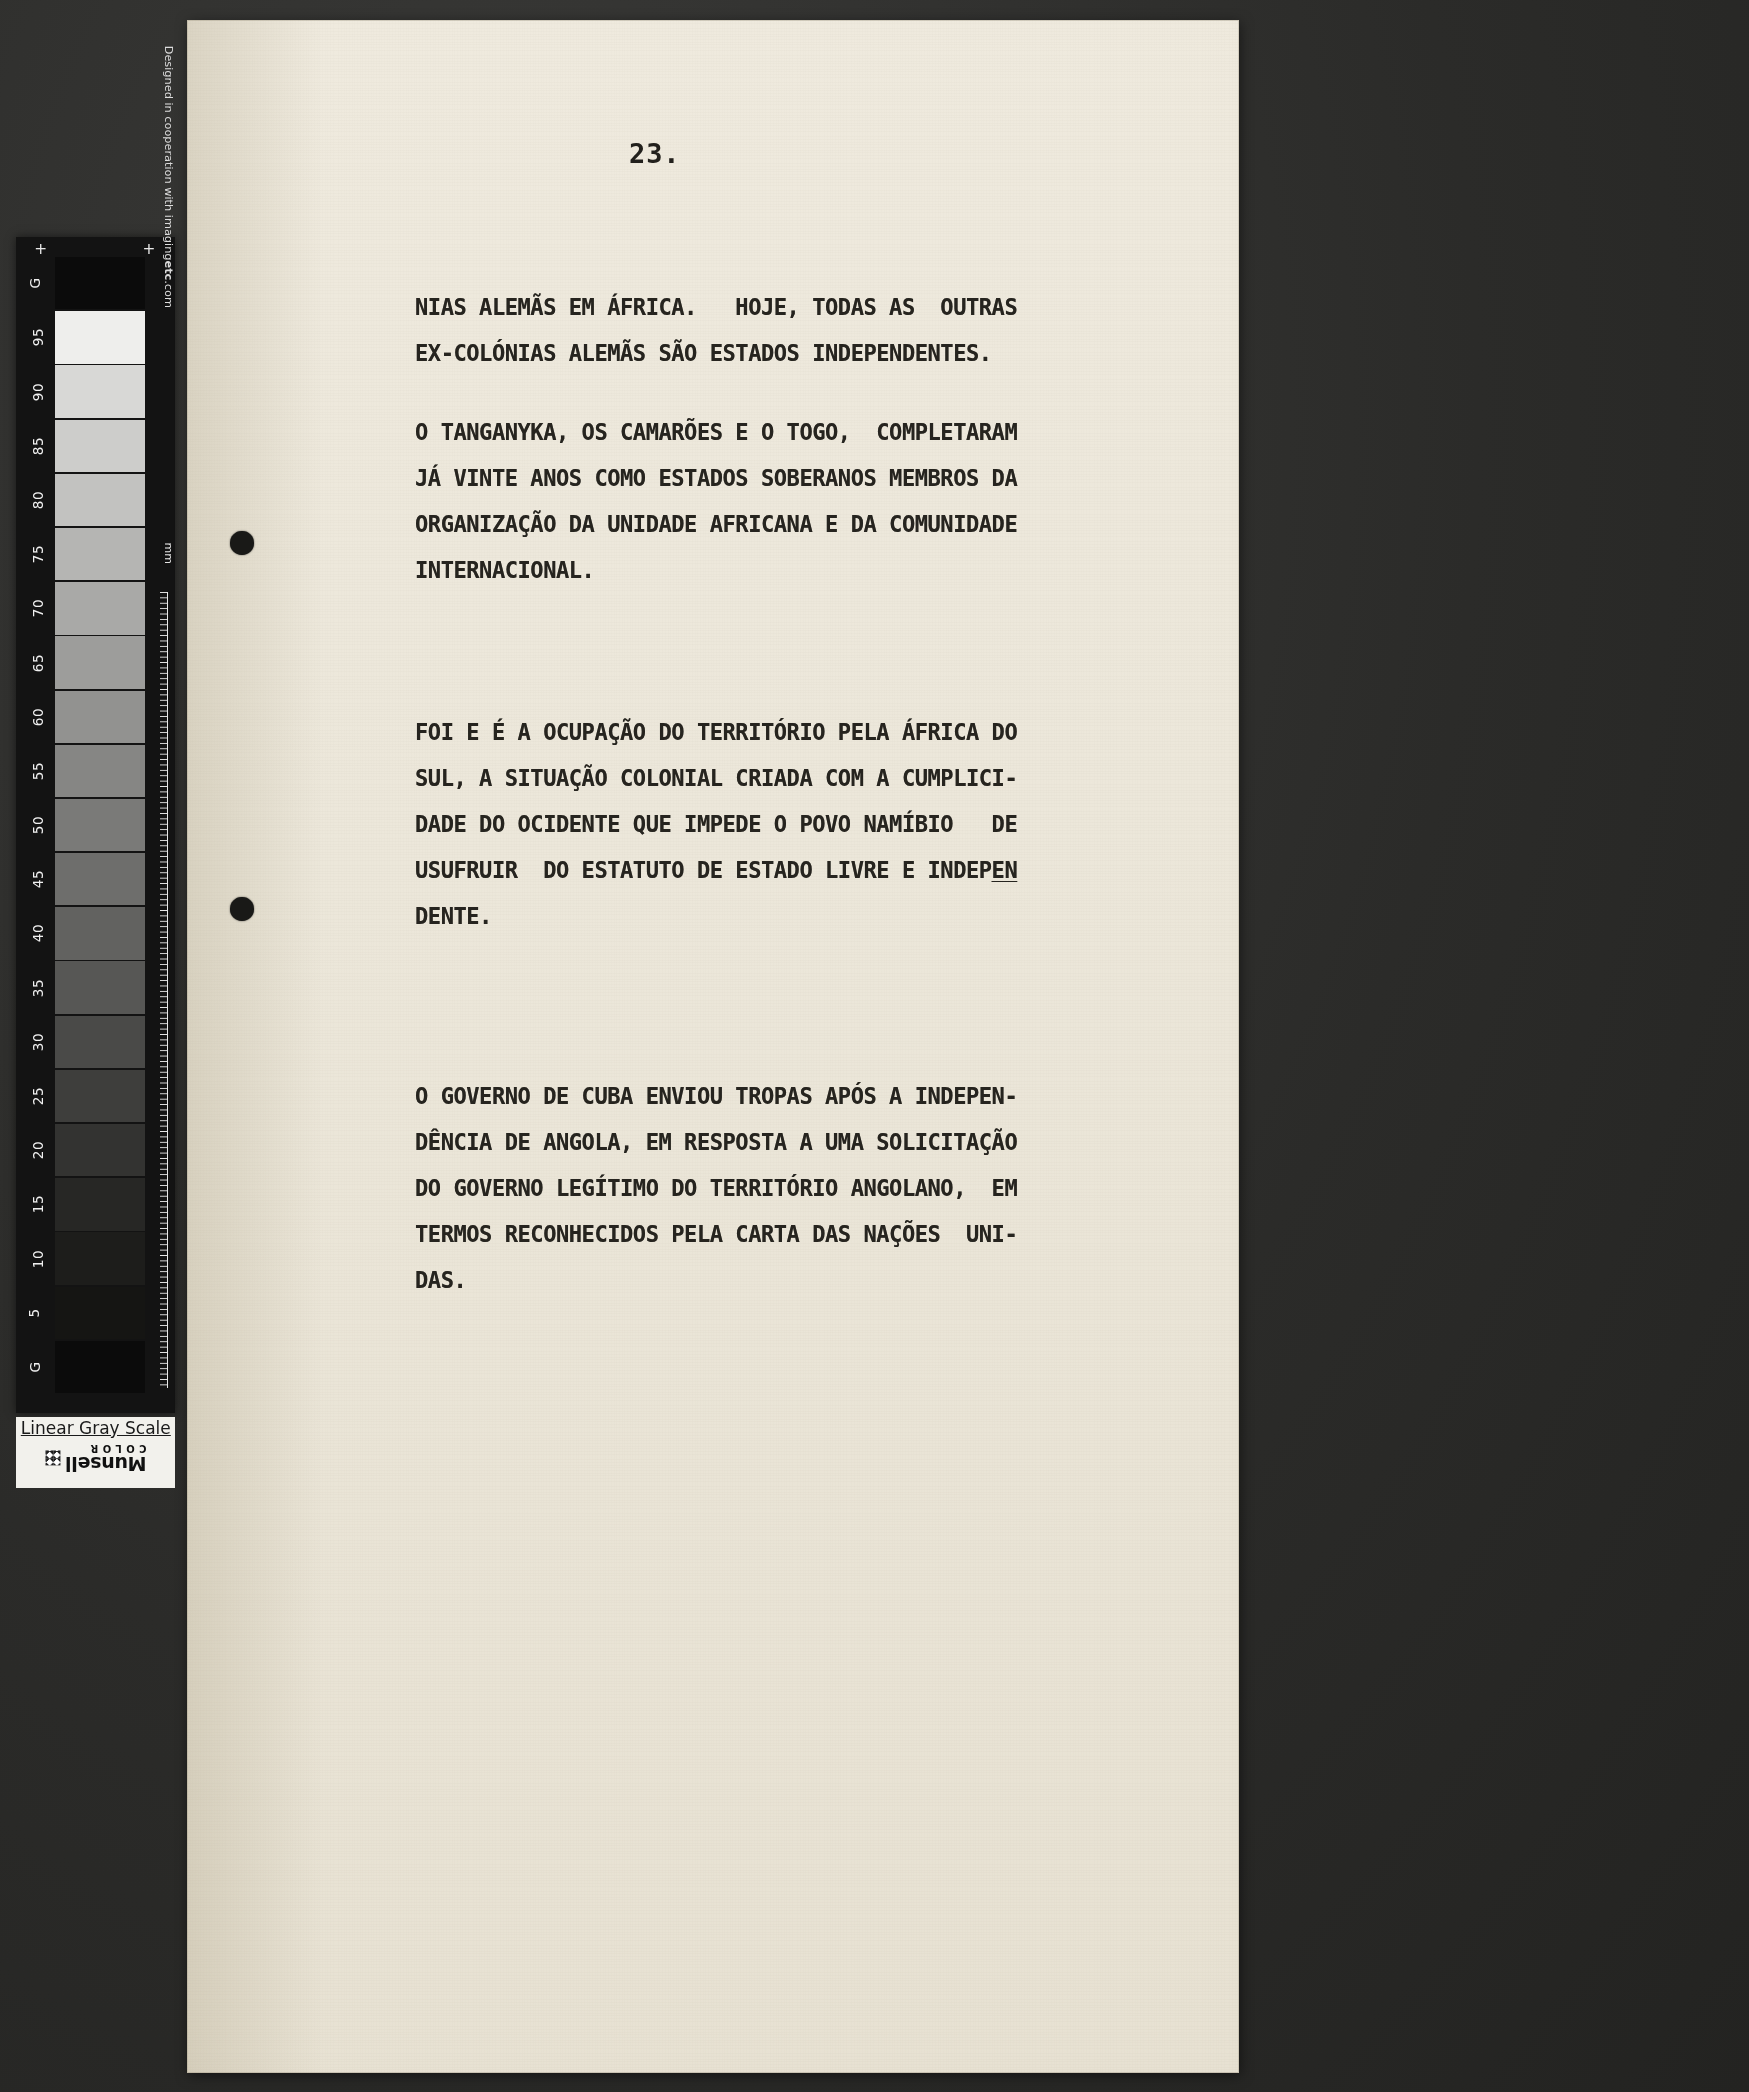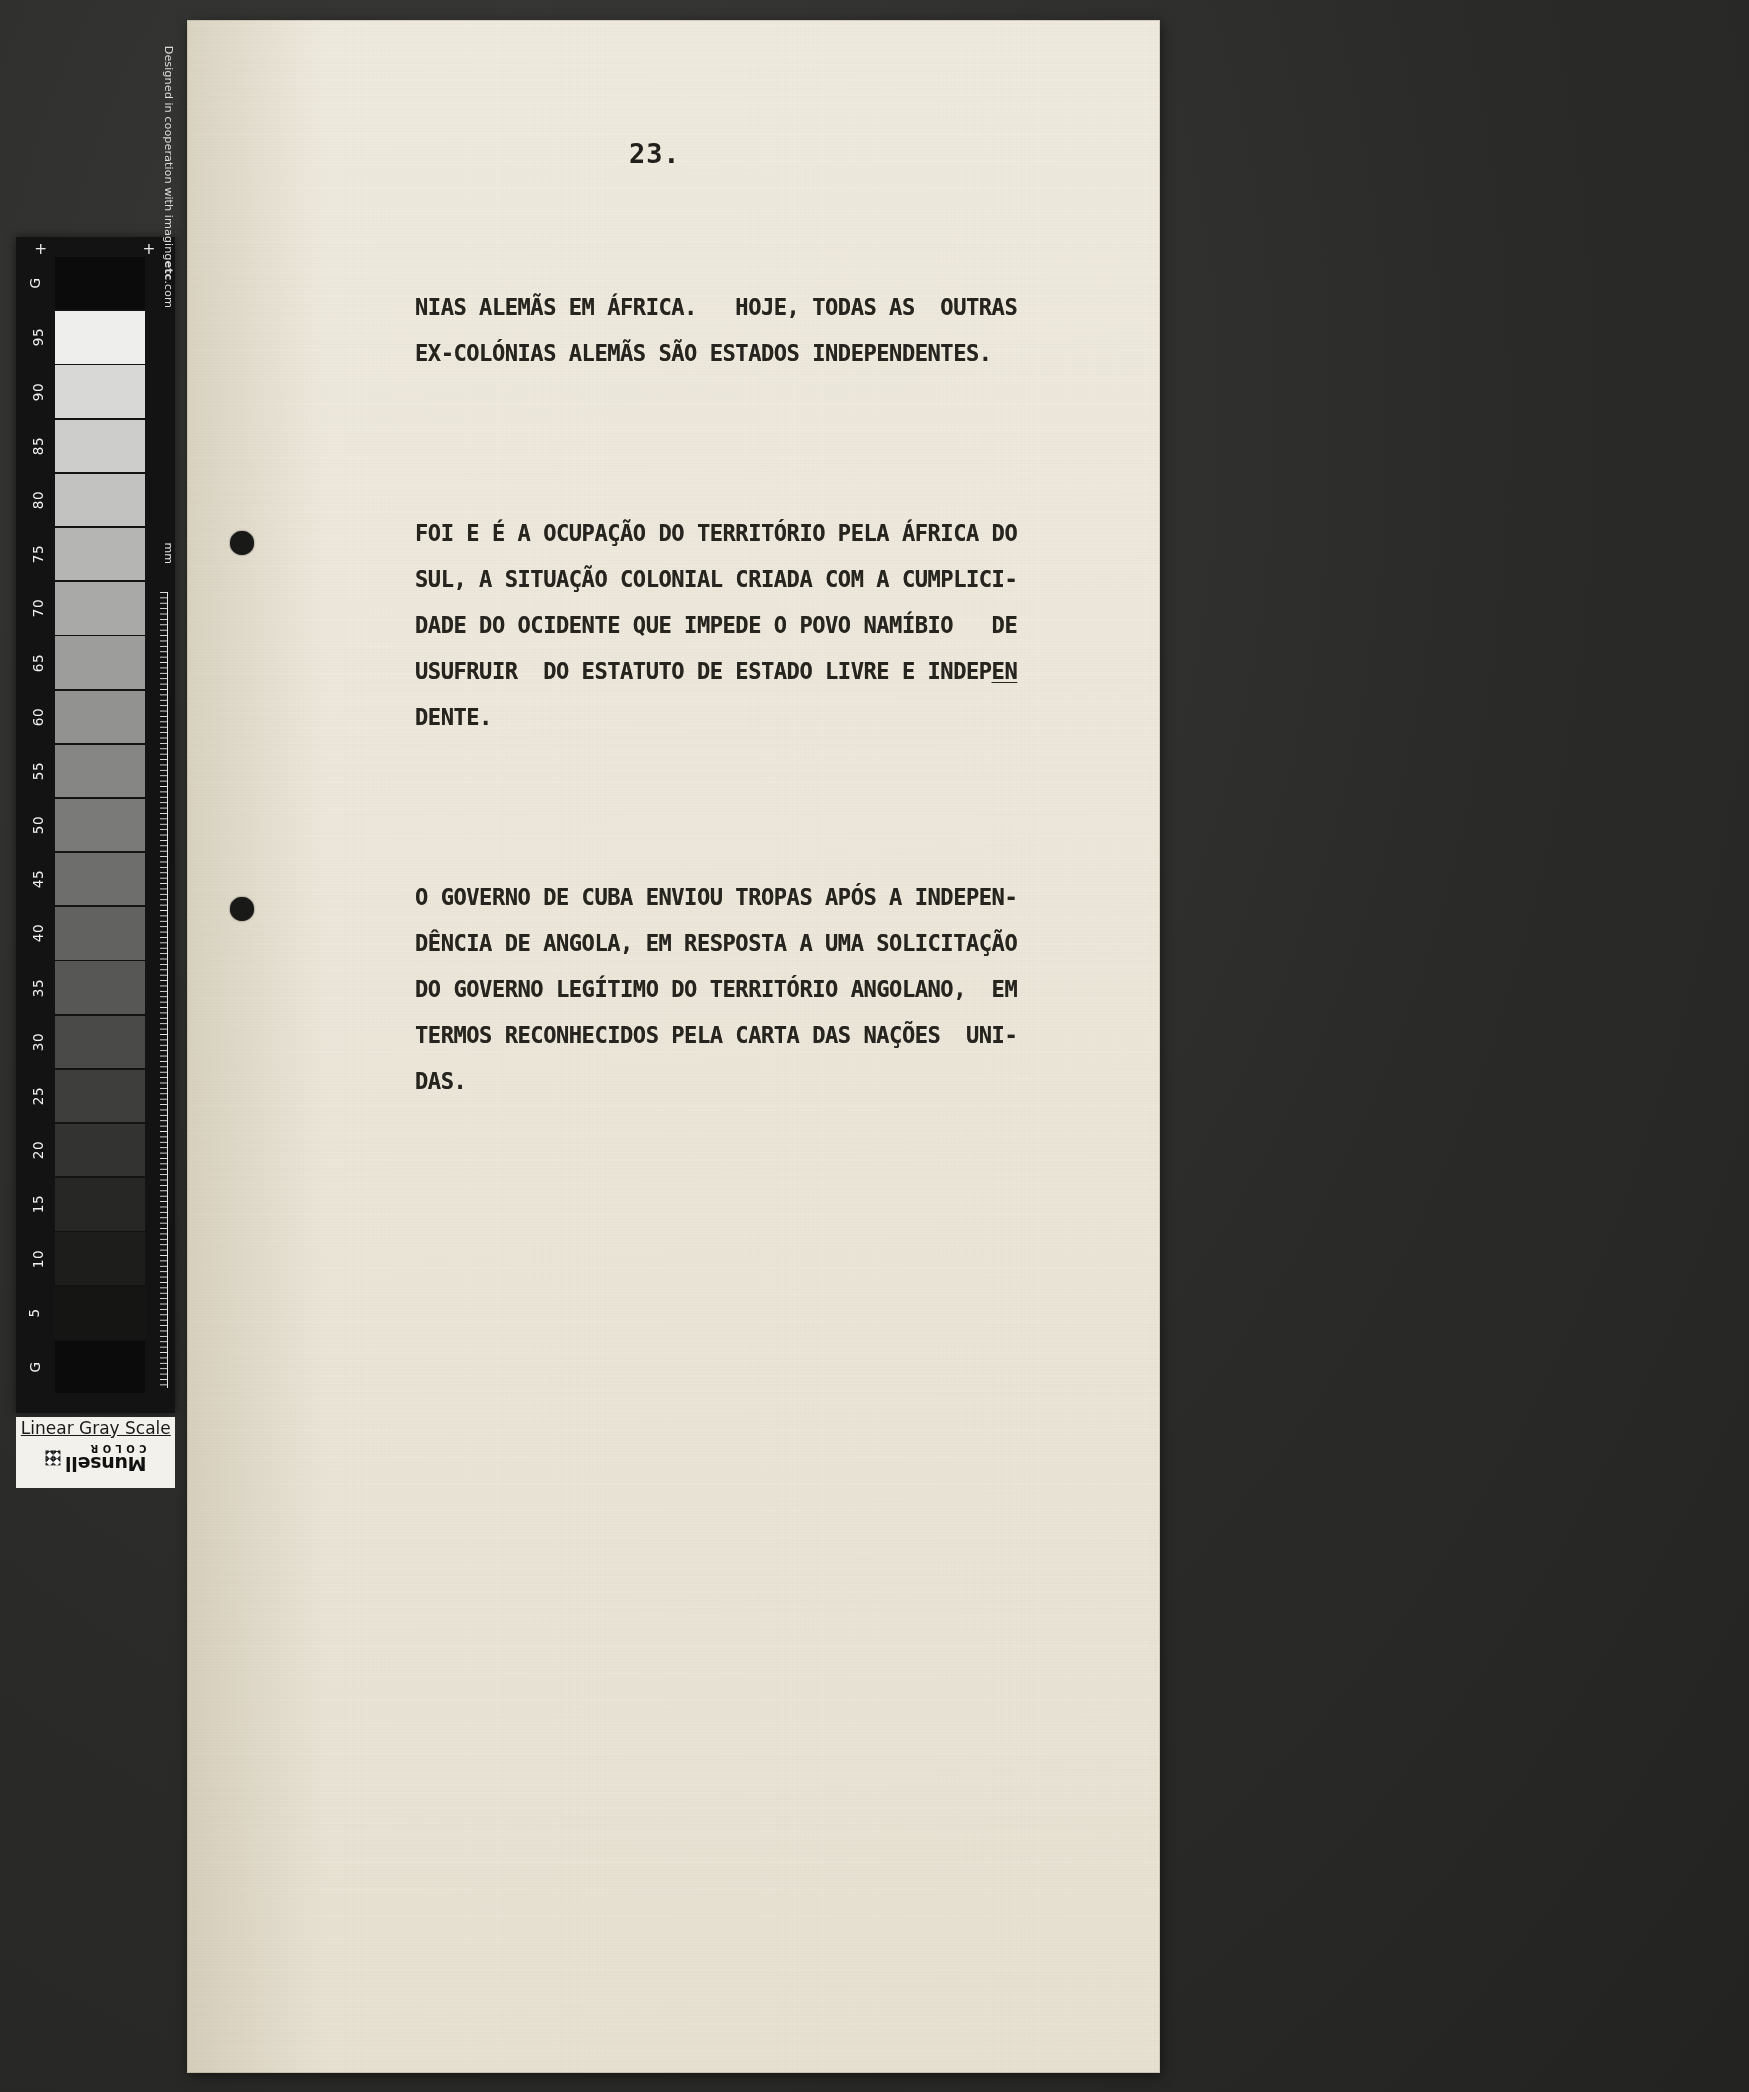--- a/index.html
+++ b/index.html
@@ -167,21 +167,21 @@
     letter-spacing: 4.5px;
     font-weight: 700;
   }
   .brand-stack { display: flex; flex-direction: column; line-height: 1.05; }
 
   
   #document-page {
     position: absolute;
     left: 187px;
     top: 20px;
-    width: 973px;
+    width: 1052px;
     height: 2053px;
     background:
       linear-gradient(175deg, #efeade 0%, #ece7da 40%, #e7e1d2 100%);
     box-shadow:
       1.8px 2.7px 12.7px rgba(0,0,0,0.5),
       0 0 0 0.9px rgba(120,112,92,0.25) inset;
   }
   
   #page-grain {
     position: absolute;
@@ -352,20 +352,26 @@
   <div class="punch-hole" id="punch-hole-bottom"></div>
 
   <div id="page-number">23.</div>
 
   <div id="typed-body">
       <div class="text-block" id="block-intro">
         <div class="typed-line">NIAS ALEMÃS EM ÁFRICA.   HOJE, TODAS AS  OUTRAS</div>
         <div class="typed-line">EX-COLÓNIAS ALEMÃS SÃO ESTADOS INDEPENDENTES.</div>
       </div>
       <div class="block-gap-sm"></div>
+      <div class="text-block" id="block-tanganyka">
+        <div class="typed-line">O TANGANYKA, OS CAMARÕES E O TOGO,  COMPLETARAM</div>
+        <div class="typed-line">JÁ VINTE ANOS COMO ESTADOS SOBERANOS MEMBROS DA</div>
+        <div class="typed-line">ORGANIZAÇÃO DA UNIDADE AFRICANA E DA COMUNIDADE</div>
+        <div class="typed-line">INTERNACIONAL.</div>
+      </div>
       <div class="block-gap-lg"></div>
       <div class="text-block" id="block-ocupacao">
         <div class="typed-line">FOI E É A OCUPAÇÃO DO TERRITÓRIO PELA ÁFRICA DO</div>
         <div class="typed-line">SUL, A SITUAÇÃO COLONIAL CRIADA COM A CUMPLICI-</div>
         <div class="typed-line">DADE DO OCIDENTE QUE IMPEDE O POVO NAMÍBIO   DE</div>
         <div class="typed-line">USUFRUIR  DO ESTATUTO DE ESTADO LIVRE E INDEP<u>EN</u></div>
         <div class="typed-line">DENTE.</div>
       </div>
       <div class="block-gap-lg"></div>
       <div class="block-gap-sm"></div>

